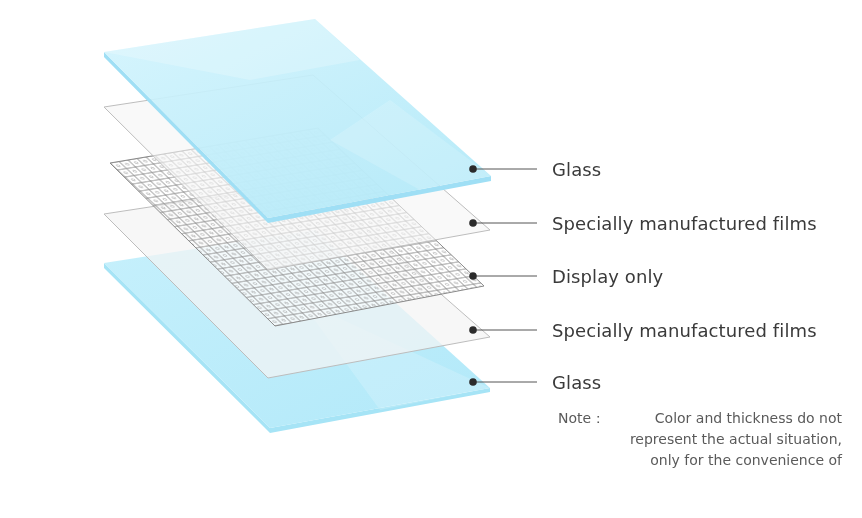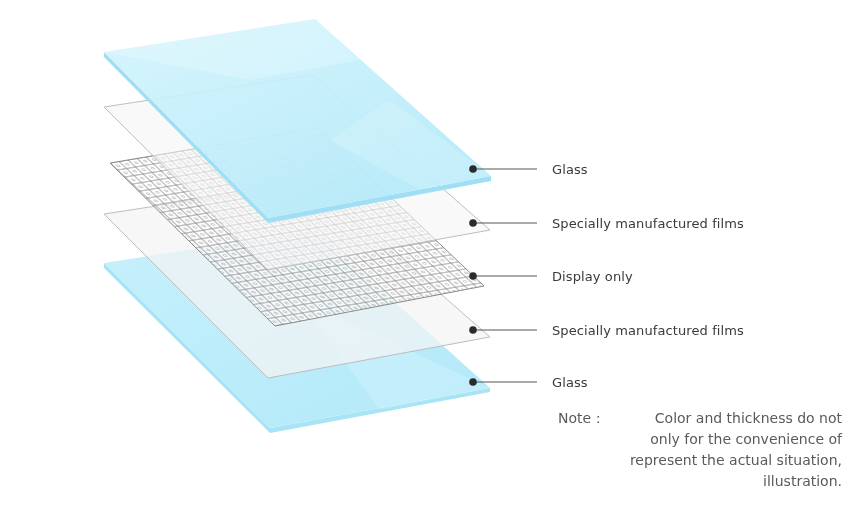--- a/index.html
+++ b/index.html
@@ -1,19 +1,19 @@
 <!DOCTYPE html>
 <html><head>
 <meta charset="utf-8">
 <style>
   html, body { margin: 0; padding: 0; background: #ffffff; }
   body { width: 862px; height: 518px; position: relative; overflow: hidden;
          font-family: "DejaVu Sans", "Liberation Sans", sans-serif; }
   #diagram { position: absolute; left: 0; top: 0; width: 862px; height: 518px; }
-  .label { position: absolute; left: 552px; font-size: 13px; color: #3a3a3a;
+  .label { position: absolute; left: 552px; font-size: 18px; color: #3a3a3a;
            letter-spacing: 0.1px; white-space: nowrap; line-height: 18px; }
   .note { position: absolute; left: 552px; top: 408px; font-size: 14px; color: #5a5a5a;
           line-height: 21px; }
   .note-prefix { position: absolute; left: 0; top: 0; white-space: nowrap; margin-left: 6px; }
   .note-body { position: absolute; left: 50px; top: 0; width: 240px; }
   .note-line { display: block; white-space: nowrap; text-align: right; }
 </style>
 </head>
 <body>
 
@@ -92,17 +92,16 @@
 <div class="label" style="top:161px">Glass</div>
 <div class="label" style="top:215px">Specially manufactured films</div>
 <div class="label" style="top:268px">Display only</div>
 <div class="label" style="top:322px">Specially manufactured films</div>
 <div class="label" style="top:374px">Glass</div>
 
 <div class="note">
   <span class="note-prefix">Note：</span>
   <div class="note-body">
     <span class="note-line">Color and thickness do not</span>
+    <span class="note-line">represent the actual situation,</span>
     <span class="note-line">only for the convenience of</span>
-    <span class="note-line">represent the actual situation,</span>
-    <span class="note-line">illustration.</span>
   </div>
 </div>
 
 </body></html>

